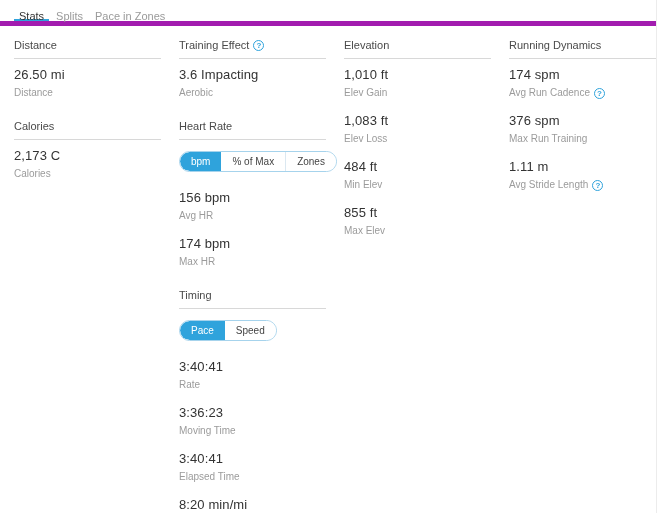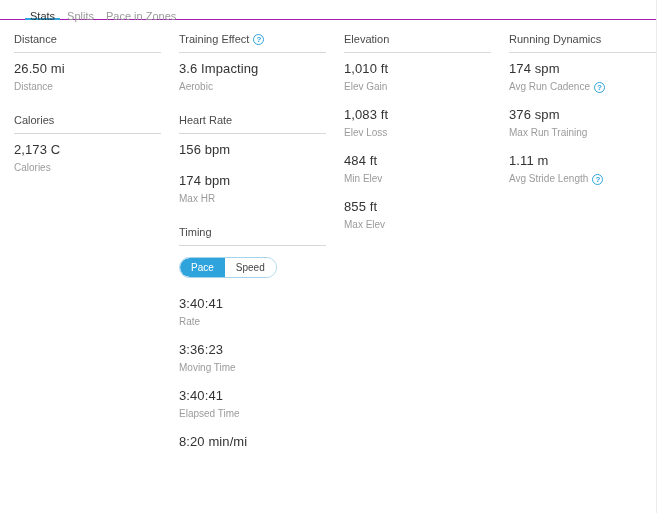--- a/index.html
+++ b/index.html
@@ -11,25 +11,25 @@
     overflow:hidden;
   }
   .panel {
     width:657px; height:513px;
     border-right:1px solid #ececec;
     background:#fff;
   }
 
   
   .tabbar {
-    height:20px;
-    border-bottom:1px solid #a21caf;
+    height:26px;
+    border-bottom:5px solid #a21caf;
     display:flex;
     align-items:stretch;
-    padding-left:25px;
+    padding-left:14px;
   }
   .tab {
     font-size:11px;
     color:#9a9a9a;
     padding:10px 5px 8px 5px;
     margin-right:2px;
     cursor:pointer;
     border-bottom:2px solid transparent;
     white-space:nowrap;
   }
@@ -168,22 +168,30 @@
           <div class="stat-label">
             <span>Aerobic</span>
           </div>
         </div>
       </div>
 
       <div class="section">
         <div class="section-header">
           <span>Heart Rate</span>
         </div>
+        <div class="segmented">
+          <button class="seg active">bpm</button>
+          <button class="seg">% of Max</button>
+          <button class="seg">Zones</button>
+        </div>
         <div class="stat">
           <div class="stat-value">156 bpm</div>
+          <div class="stat-label">
+            <span>Avg HR</span>
+          </div>
         </div>
         <div class="stat">
           <div class="stat-value">174 bpm</div>
           <div class="stat-label">
             <span>Max HR</span>
           </div>
         </div>
       </div>
 
       <div class="section">

